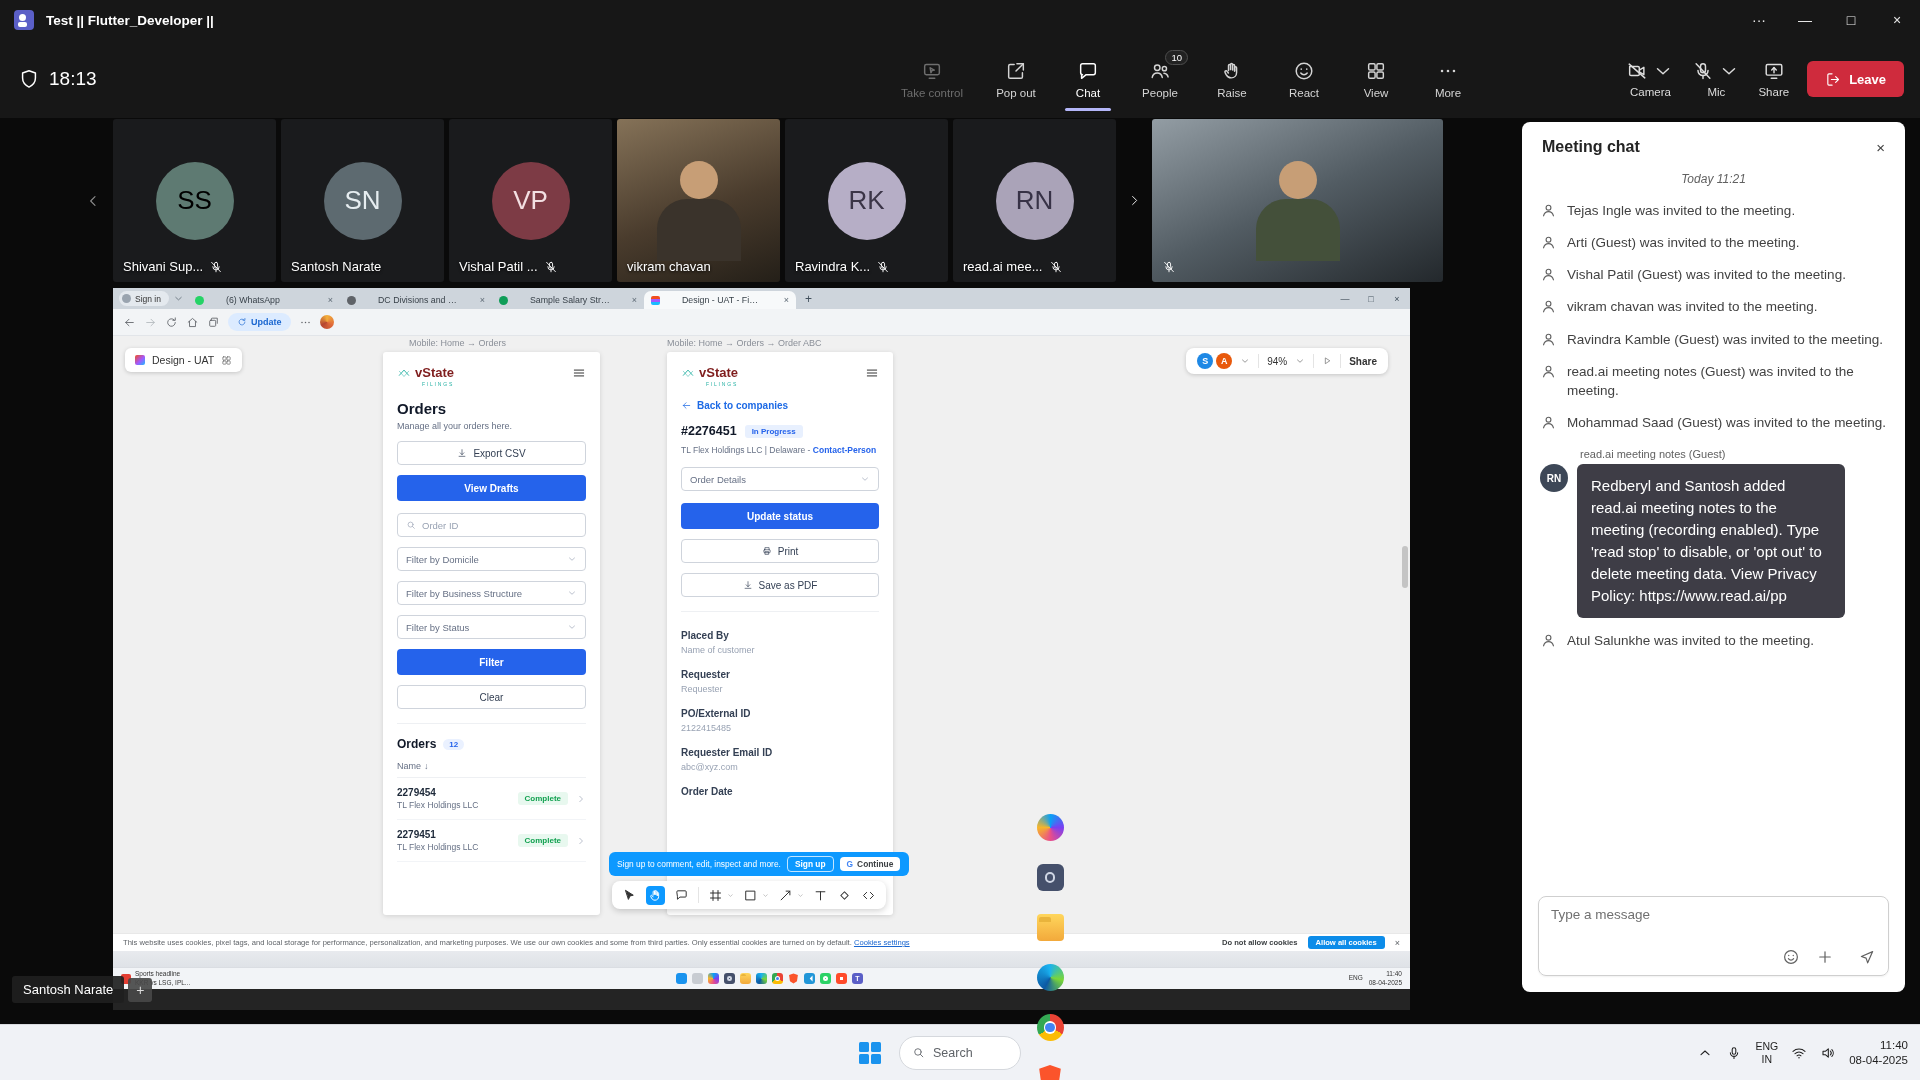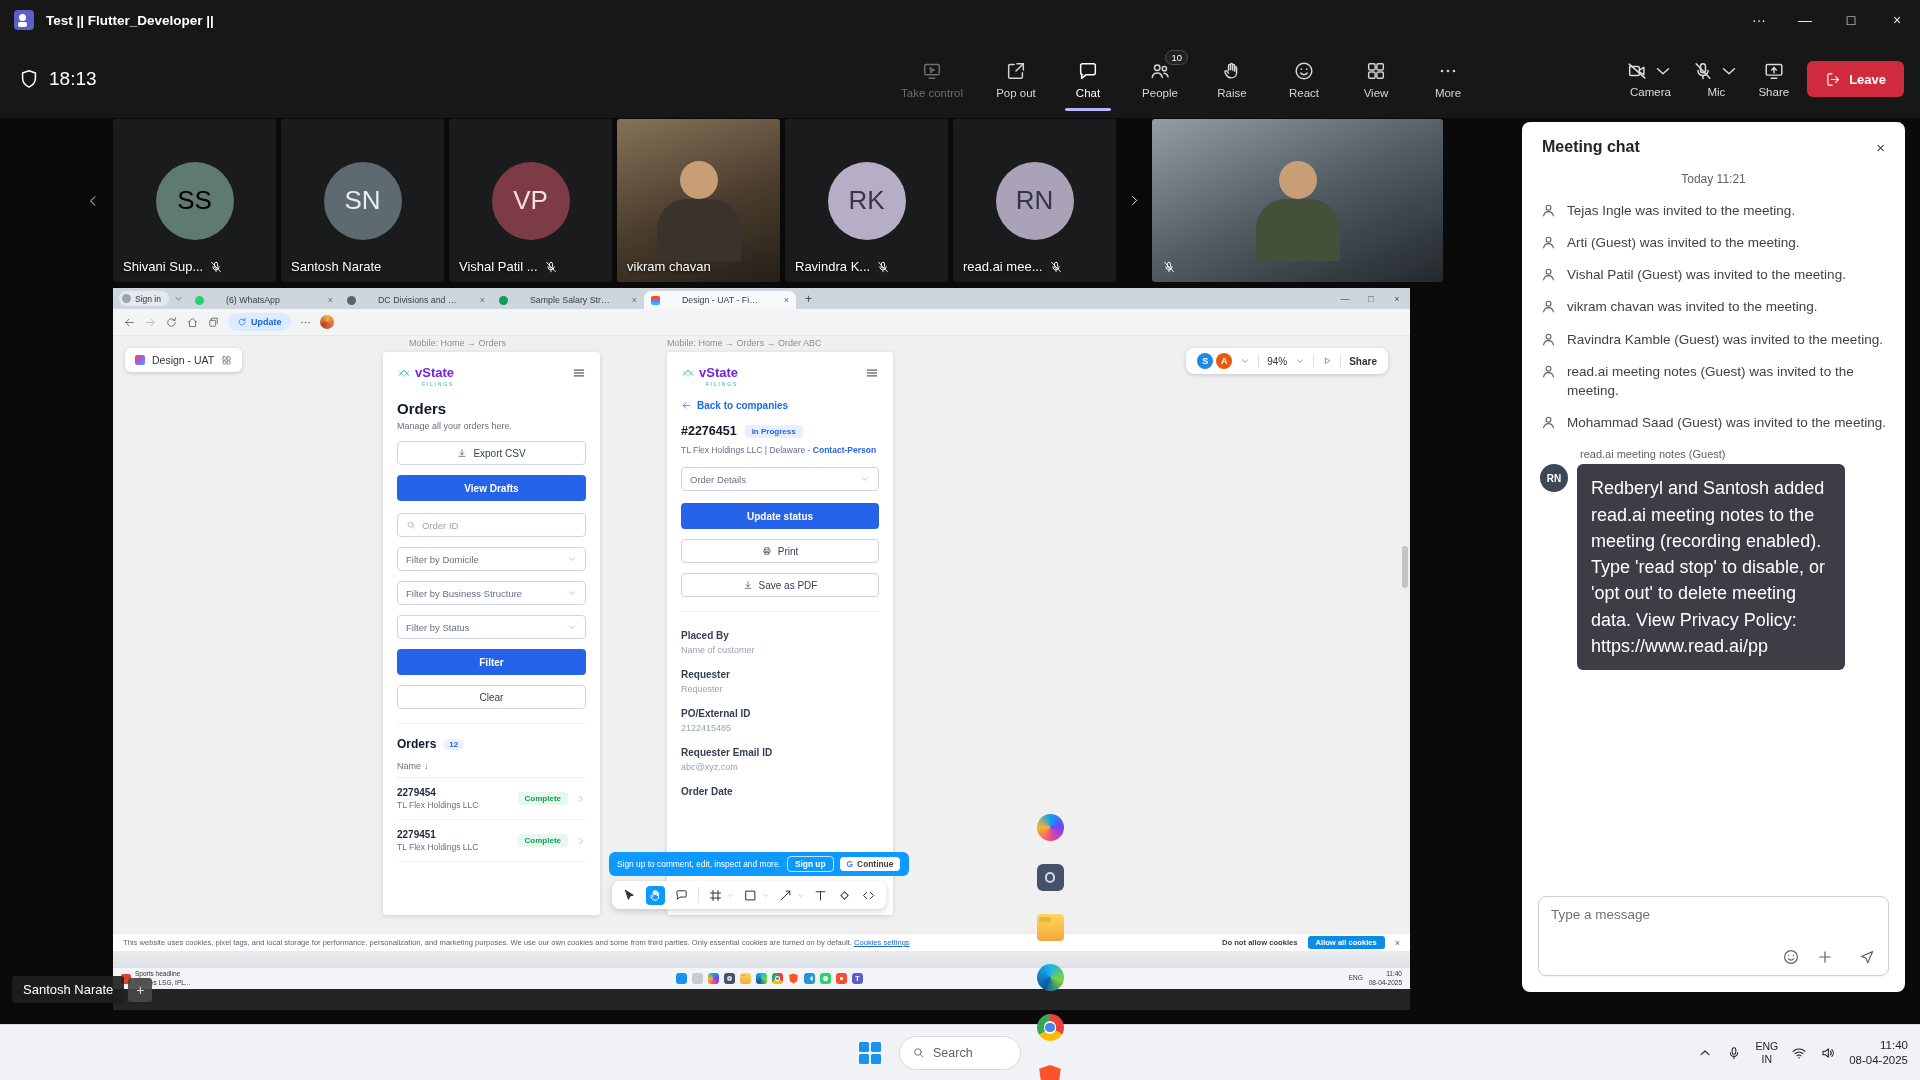--- a/index.html
+++ b/index.html
@@ -96,21 +96,21 @@
   .frame-label{position:absolute;top:2px;font-size:9px;color:#8a8f98;white-space:nowrap;}
   .scrollthumb{position:absolute;right:2px;top:210px;width:6px;height:42px;border-radius:3px;background:#c4c4c4;}
 
   .mock{position:absolute;top:16px;background:#fff;border-radius:3px;box-shadow:0 1px 5px rgba(0,0,0,.13);overflow:hidden;padding:14px;}
   .mock.left{left:270px;width:217px;height:563px;}
   .mock.right{left:554px;width:226px;height:563px;}
   .m-logo-row{display:flex;justify-content:space-between;align-items:flex-start;}
   .vstate{display:flex;align-items:flex-start;gap:4px;}
   .vs-mark{width:14px;height:14px;color:#27b1a4;}
   .vs-col{display:flex;flex-direction:column;align-items:flex-end;}
-  .vs-text{font-weight:700;font-size:13px;color:#6d28d9;line-height:1;}
+  .vs-text{font-weight:700;font-size:13px;color:#7f1d1d;line-height:1;}
   .vs-sub{font-size:5px;letter-spacing:1.8px;color:#27b1a4;margin-top:2px;}
   .burger{width:14px;height:14px;color:#222;}
   .m-title{font-size:15px;font-weight:700;color:#101828;margin-top:13px;}
   .m-sub{font-size:9px;color:#667085;margin-top:4px;}
   .btn{display:flex;align-items:center;justify-content:center;gap:6px;border-radius:4px;font-size:10px;}
   .btn .ic{width:10px;height:10px;}
   .btn.outline{border:1px solid #cfd4dc;color:#344054;height:24px;background:#fff;}
   .btn.blue{background:#2563eb;color:#fff;height:26px;font-weight:600;}
   .inp{display:flex;align-items:center;gap:6px;border:1px solid #cfd4dc;border-radius:4px;height:24px;padding:0 8px;font-size:9.5px;color:#98a2b3;}
   .inp .ic{width:10px;height:10px;color:#98a2b3;}
@@ -167,27 +167,27 @@
   .presenter{position:absolute;left:12px;top:976px;display:flex;align-items:center;gap:4px;z-index:6;}
   .presenter .tag{background:rgba(32,32,32,.92);color:#fff;font-size:13px;padding:6px 11px;border-radius:3px;}
   .presenter .plus{width:24px;height:24px;background:rgba(72,72,72,.92);color:#ddd;display:flex;align-items:center;justify-content:center;border-radius:3px;font-size:14px;}
 
   
   .chat-panel{position:absolute;left:1522px;top:122px;width:383px;height:870px;background:#fff;border-radius:8px;display:flex;flex-direction:column;overflow:hidden;}
   .cp-head{display:flex;align-items:center;padding:16px 20px 6px;}
   .cp-title{font-size:16px;font-weight:700;color:#242424;flex:1;}
   .cp-close{color:#424242;font-size:15px;}
   .cp-body{flex:1;padding:2px 18px 0;overflow:hidden;display:flex;flex-direction:column;}
-  .cp-date{text-align:center;color:#616161;font-size:12px;margin:8px 0 2px;}
+  .cp-date{text-align:center;color:#616161;font-size:12px;margin:8px 0 2px;font-style:italic;}
   .sysmsg{display:flex;gap:10px;margin-top:13px;color:#424242;font-size:13.5px;line-height:1.42;}
   .sysmsg .ic{width:17px;height:17px;color:#616161;flex:none;margin-top:1px;}
   .sender{margin:16px 0 4px 40px;font-size:11px;color:#616161;}
   .bubble-row{display:flex;gap:9px;align-items:flex-start;}
   .rn-av{width:28px;height:28px;border-radius:50%;background:#3d4757;color:#fff;font-size:10px;display:flex;align-items:center;justify-content:center;flex:none;font-weight:600;}
-  .bubble{background:#3e3d46;color:#fff;font-size:18px;line-height:1.46;padding:11px 14px;border-radius:6px;max-width:268px;}
+  .bubble{background:#3e3d46;color:#fff;font-size:15px;line-height:1.46;padding:11px 14px;border-radius:6px;max-width:268px;}
   .cp-input{margin:12px 16px 16px;border:1px solid #cfcfcf;border-radius:8px;height:80px;position:relative;box-shadow:0 1px 2px rgba(0,0,0,.06);flex:none;}
   .cp-ph{position:absolute;left:12px;top:10px;color:#707070;font-size:13.5px;}
   .cp-icons{position:absolute;right:12px;bottom:9px;display:flex;gap:16px;color:#616161;align-items:center;}
   .cp-icons .ic{width:18px;height:18px;}
   .cp-icons .send{margin-left:8px;}
 
   
   .taskbar{position:absolute;left:0;right:0;bottom:0;height:56px;background:#f0f2f6;border-top:1px solid #d9dbe0;}
   .tb-center{position:absolute;left:50%;top:0;height:100%;transform:translateX(-50%);display:flex;align-items:center;gap:8px;}
   .tb-item{width:42px;height:42px;border-radius:6px;display:flex;align-items:center;justify-content:center;position:relative;flex:none;}
@@ -1026,20 +1026,31 @@
               </svg>
             </span>
             <span>Mohammad Saad (Guest) was invited to the meeting.</span>
           </div>
         </div>
       <div class="sender">read.ai meeting notes (Guest)</div>
       <div class="bubble-row">
         <span class="rn-av">RN</span>
         <div class="bubble">Redberyl and Santosh added read.ai meeting notes to the meeting (recording enabled). Type 'read stop' to disable, or 'opt out' to delete meeting data. View Privacy Policy: https://www.read.ai/pp</div>
       </div>
+      <div id="msgs-after">
+          <div class="sysmsg">
+            <span class="ic ">
+              <svg viewBox="0 0 24 24" fill="none" stroke="currentColor" stroke-width="1.6" stroke-linecap="round" stroke-linejoin="round">
+                <circle cx="12" cy="8" r="3.4"></circle>
+                <path d="M5 19.5c.8-3.8 3.6-6 7-6s6.2 2.2 7 6"></path>
+              </svg>
+            </span>
+            <span>Atul Salunkhe was invited to the meeting.</span>
+          </div>
+        </div>
     </div>
     <div class="cp-input">
       <span class="cp-ph">Type a message</span>
       <div class="cp-icons">
         <span class="ic" id="emoji-ic">
             <svg viewBox="0 0 24 24" fill="none" stroke="currentColor" stroke-width="1.6" stroke-linecap="round" stroke-linejoin="round">
               <circle cx="12" cy="12" r="8.5"></circle>
               <circle cx="9" cy="10" r=".9" fill="currentColor" stroke="none"></circle>
               <circle cx="15" cy="10" r=".9" fill="currentColor" stroke="none"></circle>
               <path d="M8.5 14.2c.9 1.2 2.1 1.9 3.5 1.9s2.6-.7 3.5-1.9"></path>

